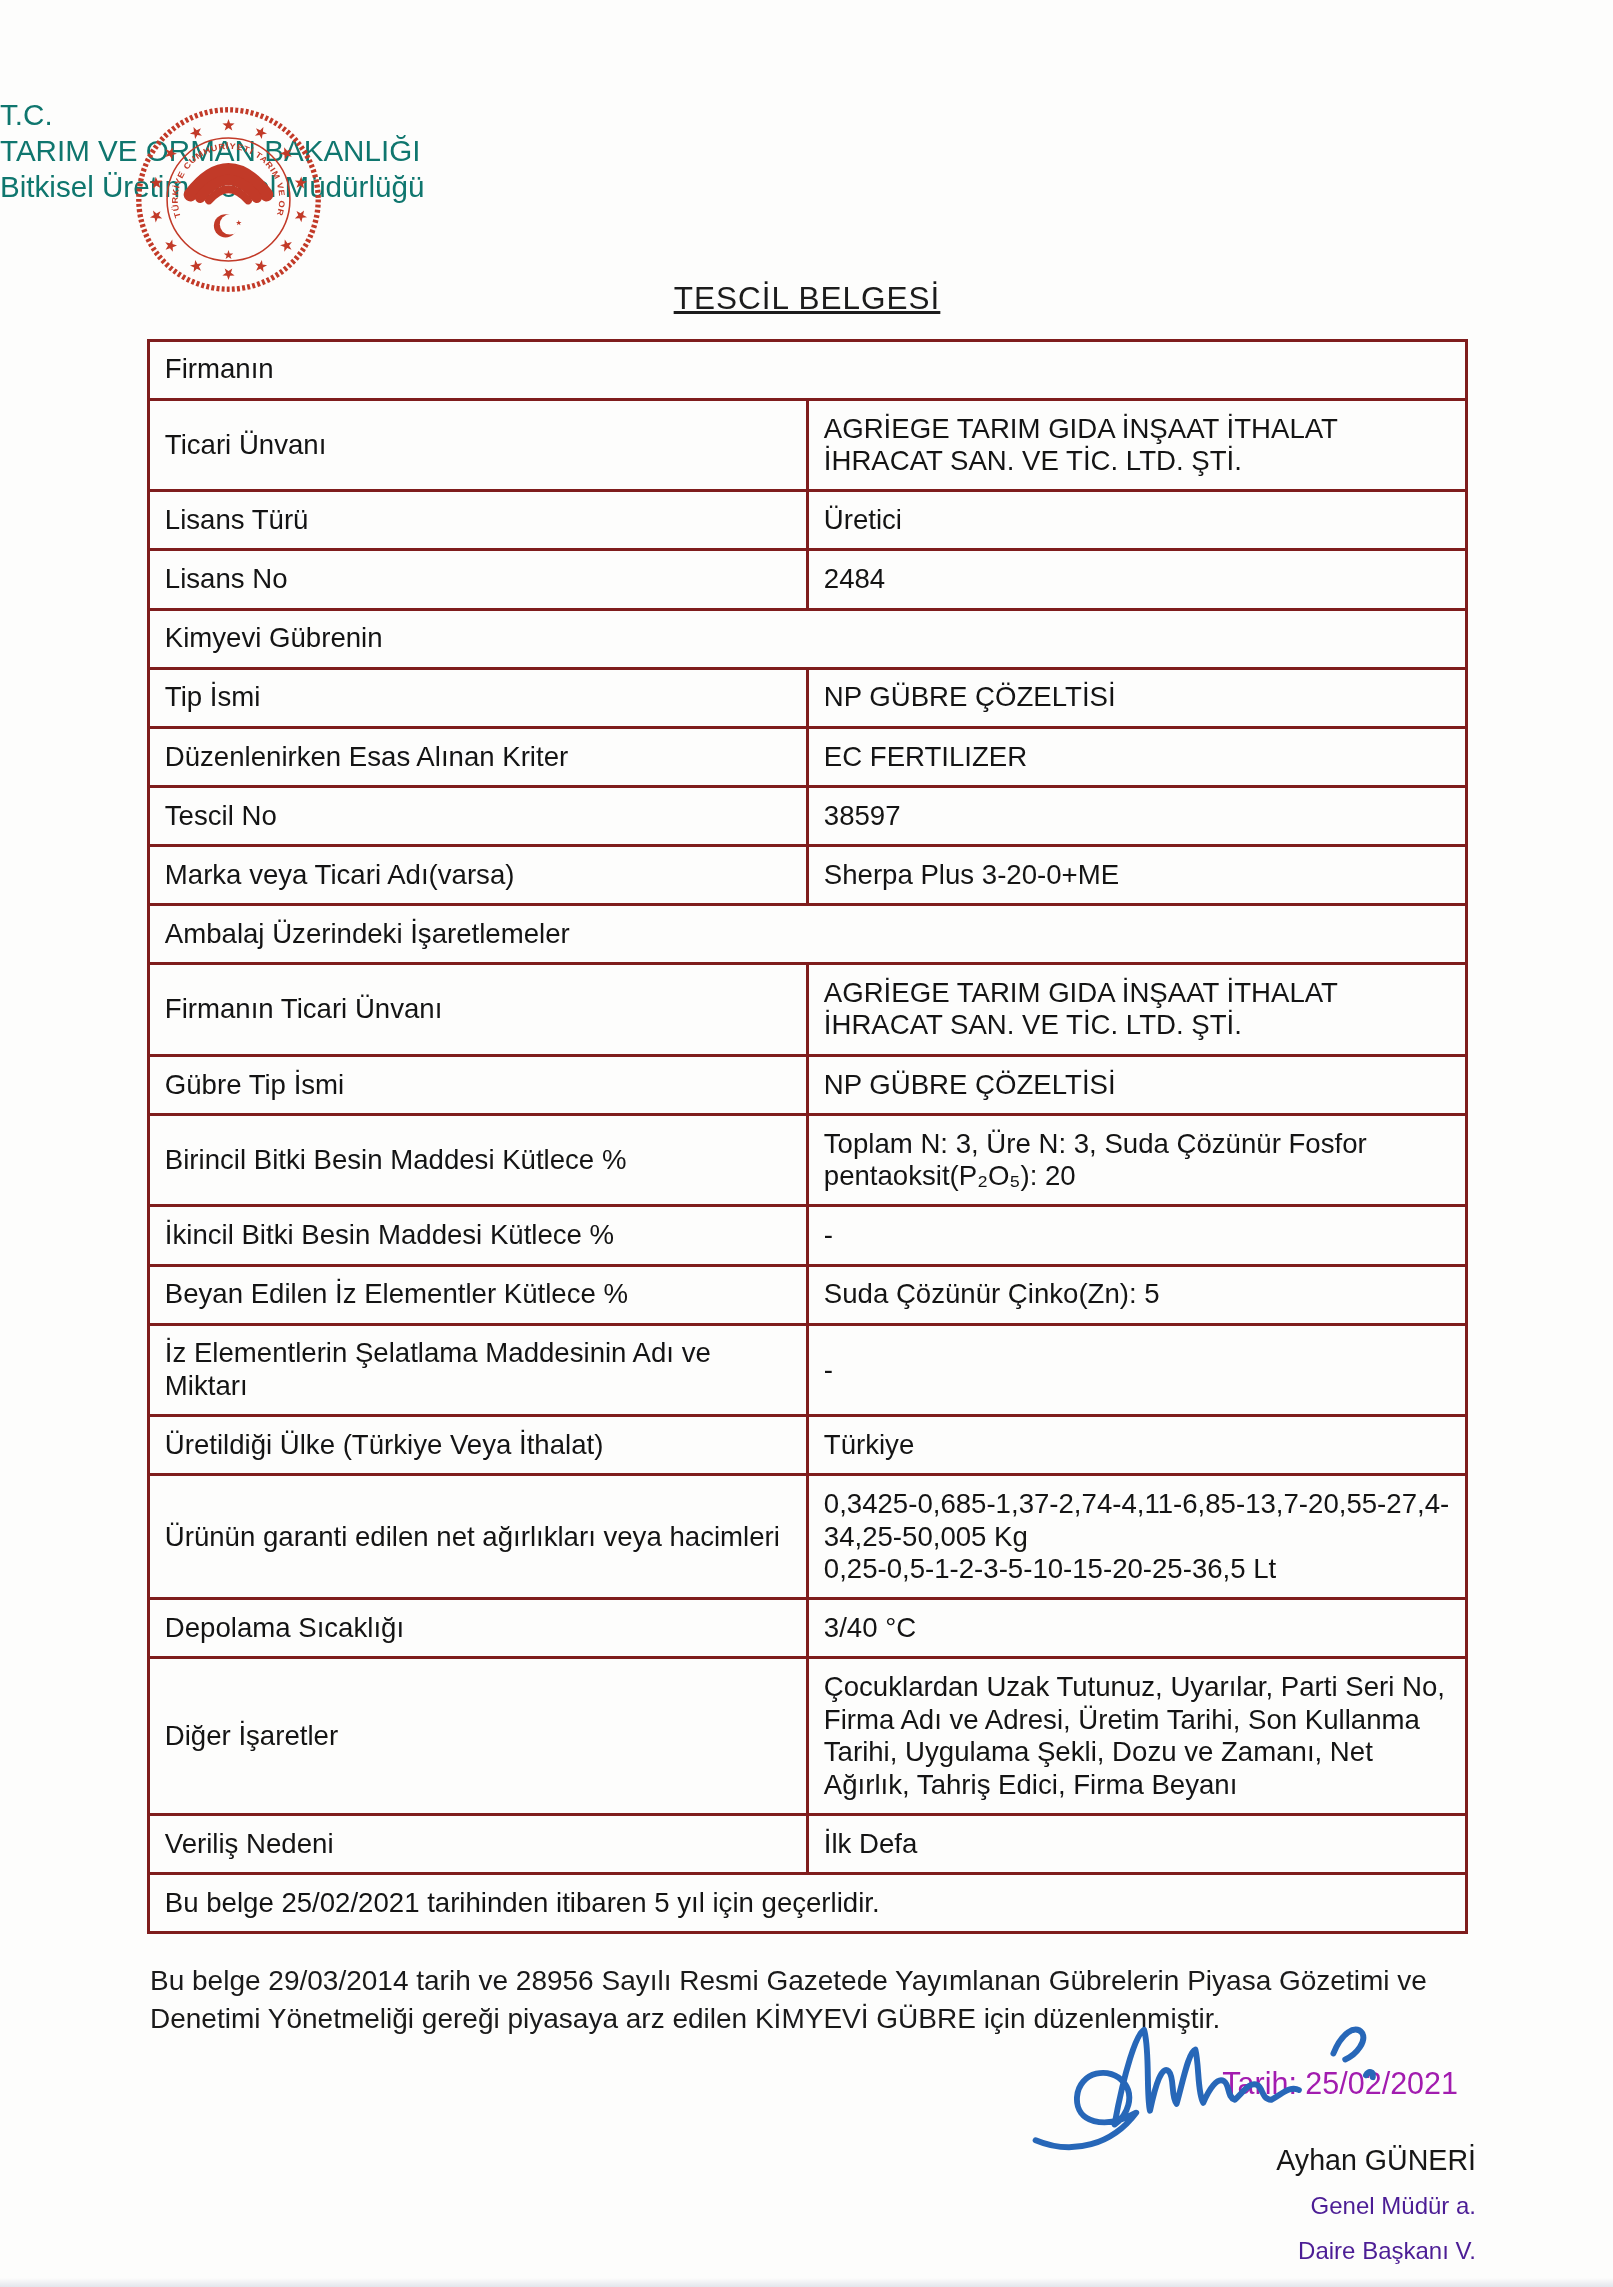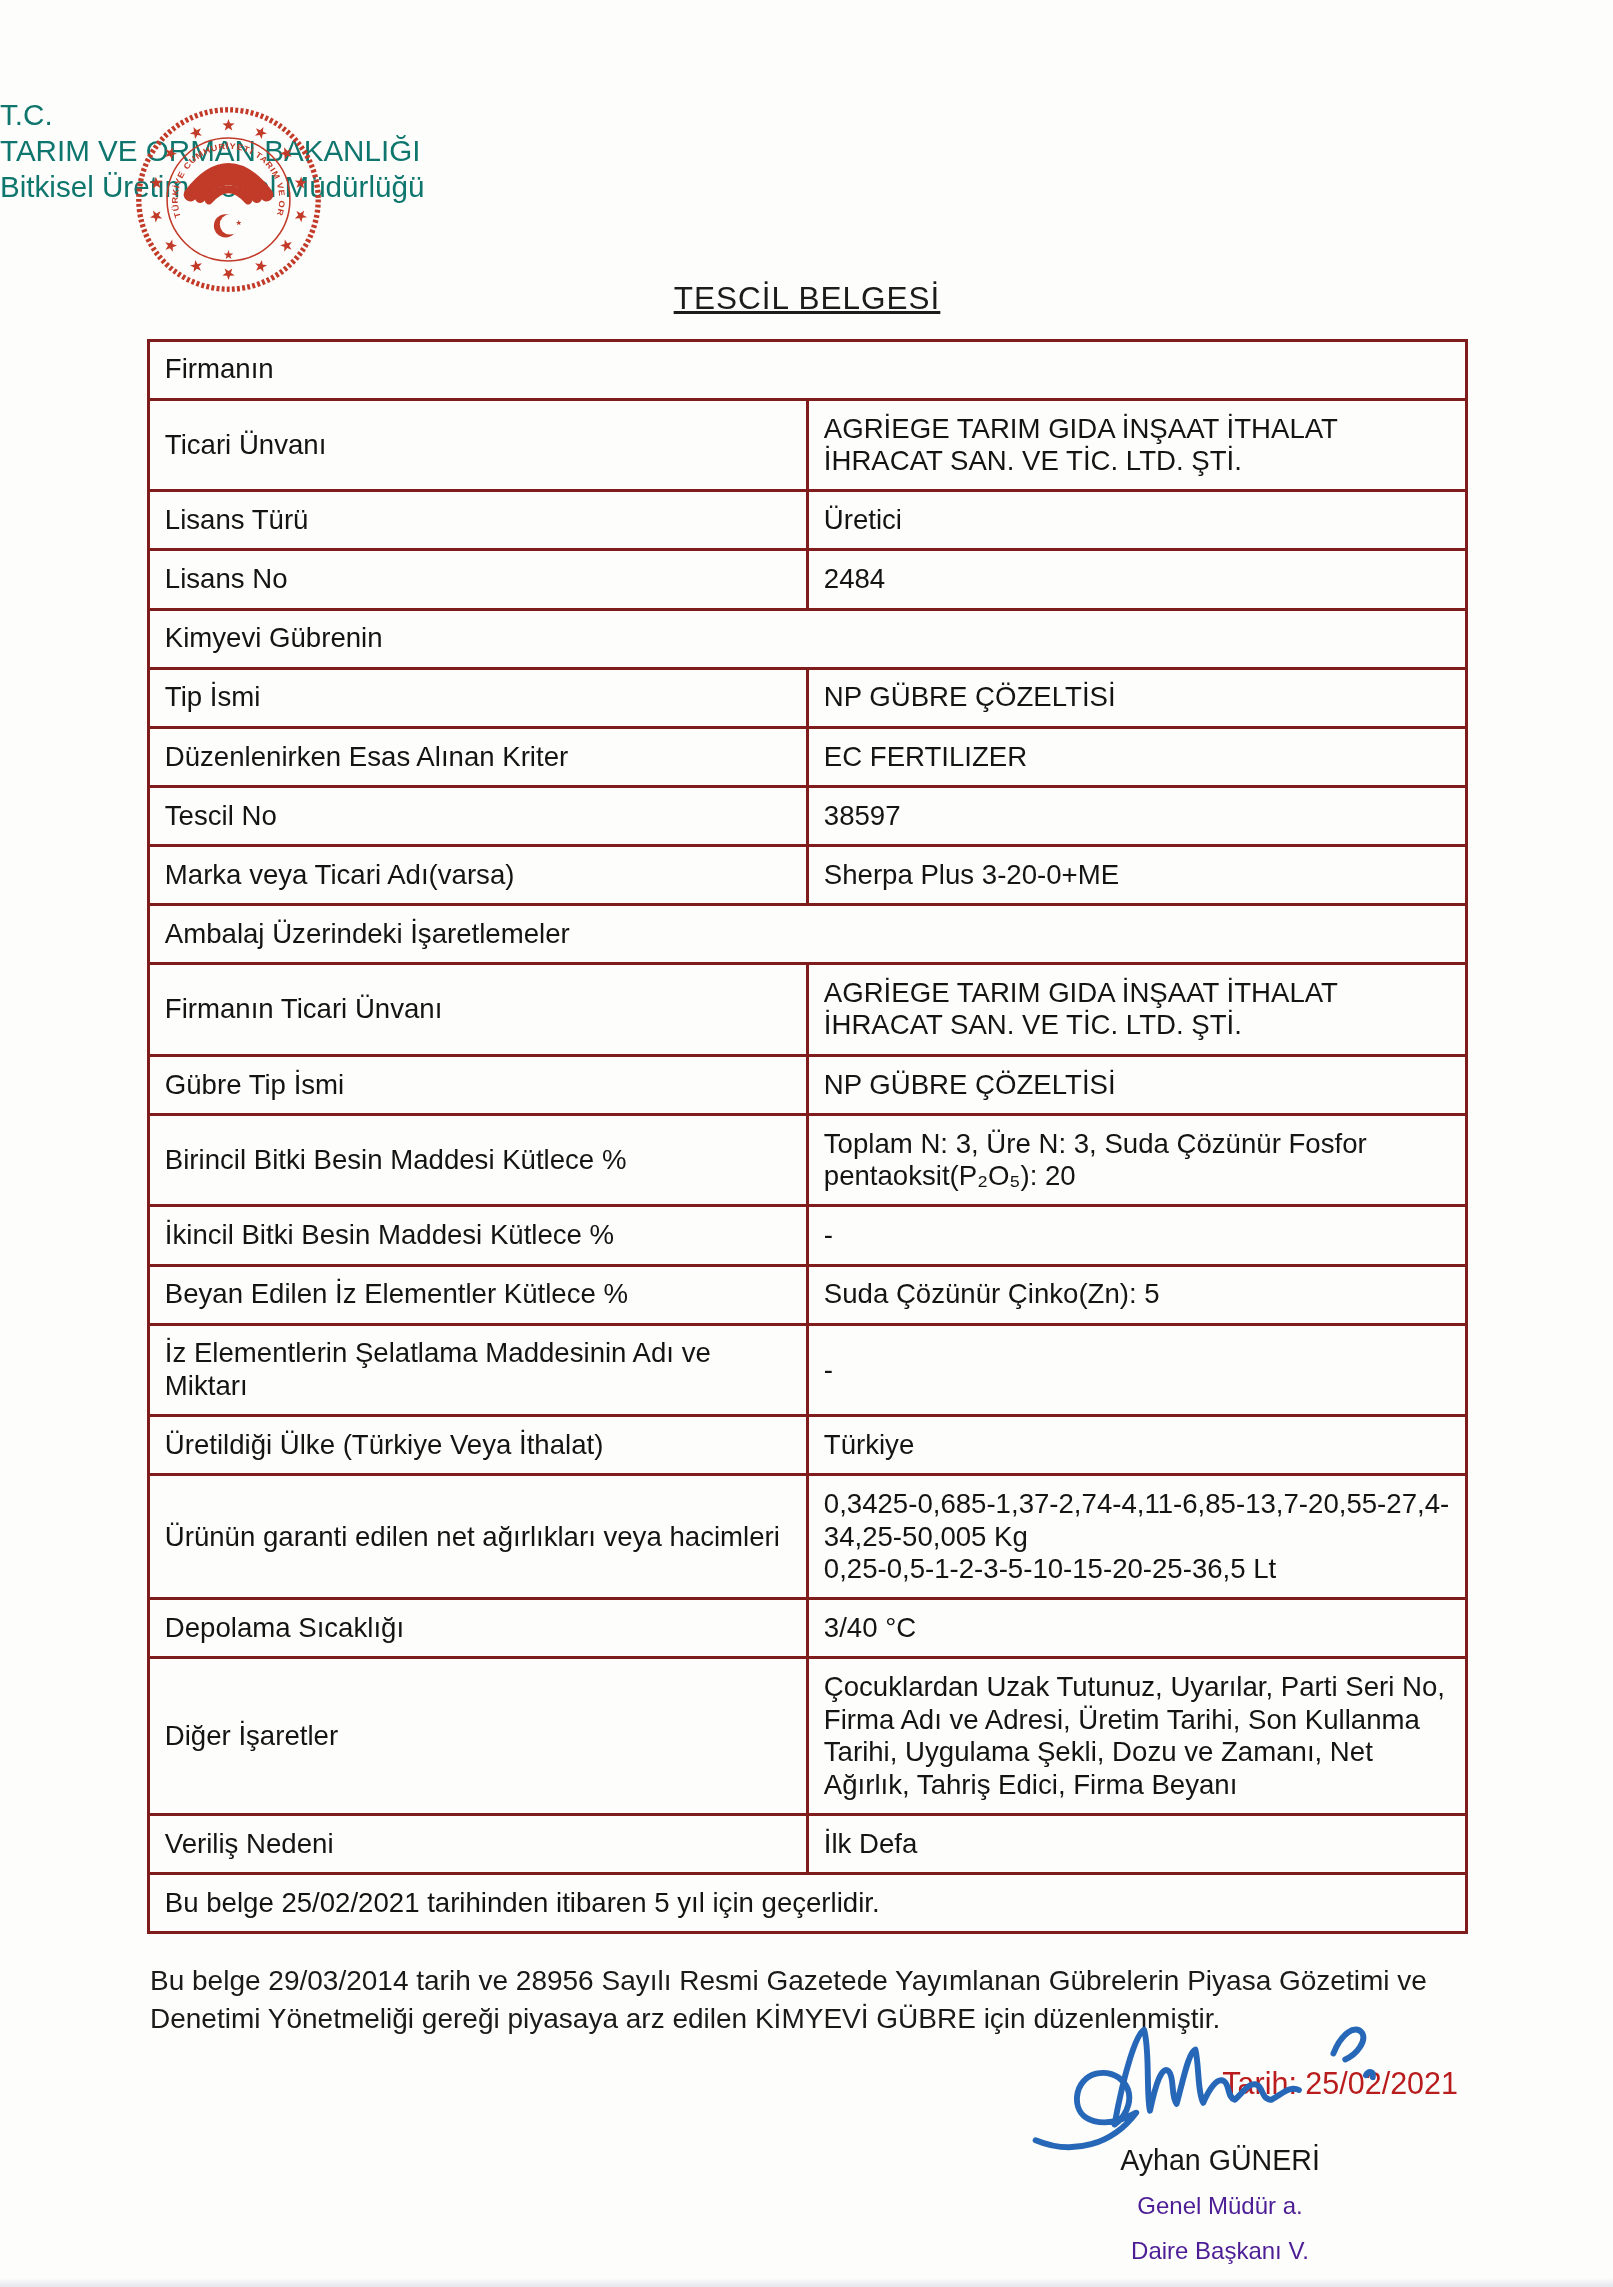--- a/index.html
+++ b/index.html
@@ -62,28 +62,28 @@
     margin: 27.6px 148px 0 150px;
     font-size: 28px;
     line-height: 38px;
     color: #1a1a1a;
   }
   .date-line {
     margin-top: 28px;
     margin-right: 156px;
     text-align: right;
     font-size: 30.5px;
-    color: #b91c1c;
+    color: #a21caf;
   }
   .sign-block {
     position: absolute;
     right: 138px;
     top: 2010px;
     width: 512px;
-    text-align: center;
+    text-align: right;
   }
   .sign-svg {
     display: block;
     margin: 0 auto -29.6px auto;
   }
   .sign-name  { font-size: 28.6px; line-height: 45px; color: #161616; }
   .sign-title { font-size: 24px; line-height: 45px; color: #4c1d95; }
   .scan-edge {
     position: absolute;
     left: 0; bottom: 0;

